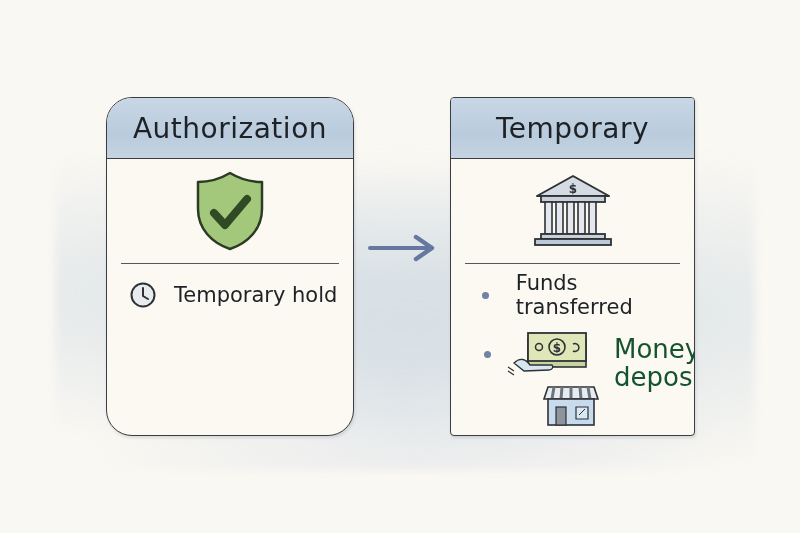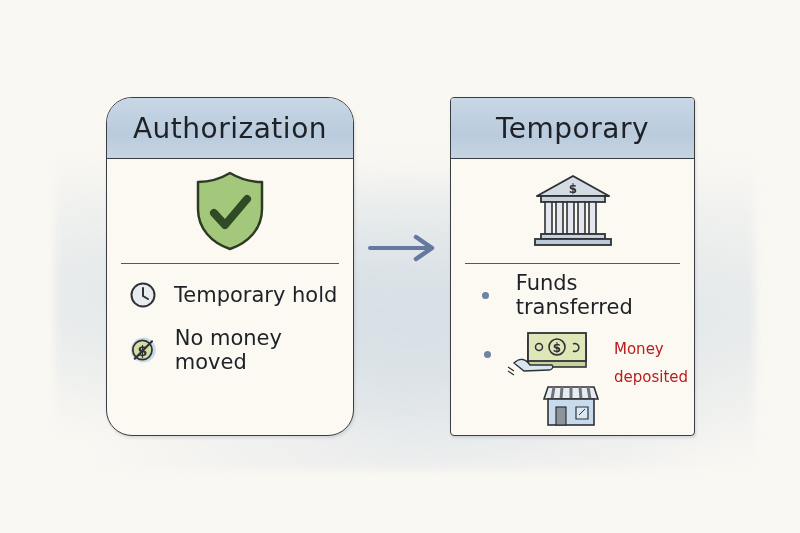--- a/index.html
+++ b/index.html
@@ -53,21 +53,21 @@
     display: inline-block; margin-right: 10px;
   }
   .arrow {
     position: absolute; left: 366px; top: 233px;
   }
   .deposit-row { position: relative; height: 90px; }
   .deposit-row .bullet { position: absolute; left: 2px; top: 16px; }
   .deposit-row .deposit-icon { position: absolute; left: 22px; top: -6px; }
   .deposit-text {
     position: absolute; left: 132px; top: 0px;
-    font-size: 15px; color: #b91c1c; line-height: 28px; width: 110px;
+    font-size: 26px; color: #14532d; line-height: 28px; width: 110px;
   }
 </style>
 </head>
 <body>
 
 <div class="wash"></div>
 
 <div class="card left">
   <div class="card-header">
     <span class="card-title">Authorization</span>
@@ -79,29 +79,20 @@
     </svg>
   </div>
   <div class="divider"></div>
   <div class="items">
     <div class="item">
       <svg width="28" height="28" viewBox="0 0 28 28">
         <circle cx="14" cy="14" r="11.5" fill="#e9ecef" stroke="#2e3136" stroke-width="2"></circle>
         <path d="M14 7 L14 15 L19 18" fill="none" stroke="#2e3136" stroke-width="2" stroke-linecap="round"></path>
       </svg>
       <span>Temporary hold</span>
-    </div>
-    <div class="item">
-      <svg width="30" height="30" viewBox="0 0 30 30">
-        <circle cx="15" cy="15" r="13" fill="#c9dbe8"></circle>
-        <circle cx="14" cy="15" r="10" fill="#d6dca6" stroke="#2e3136" stroke-width="1.8"></circle>
-        <text x="14" y="21" text-anchor="middle" font-size="15" font-family="DejaVu Sans, sans-serif" font-weight="bold" fill="#2e3136">$</text>
-        <path d="M6 24 L24 6" stroke="#2e3136" stroke-width="2.2" stroke-linecap="round"></path>
-      </svg>
-      <span>No money moved</span>
     </div>
   </div>
 </div>
 
 <svg class="arrow" width="72" height="30" viewBox="0 0 72 30">
   <path d="M4 15 L64 15" stroke="#6478a0" stroke-width="4" stroke-linecap="round"></path>
   <path d="M50 4 L66 15 L50 26" fill="none" stroke="#6478a0" stroke-width="4.5" stroke-linecap="round" stroke-linejoin="round"></path>
 </svg>
 
 <div class="card right">

